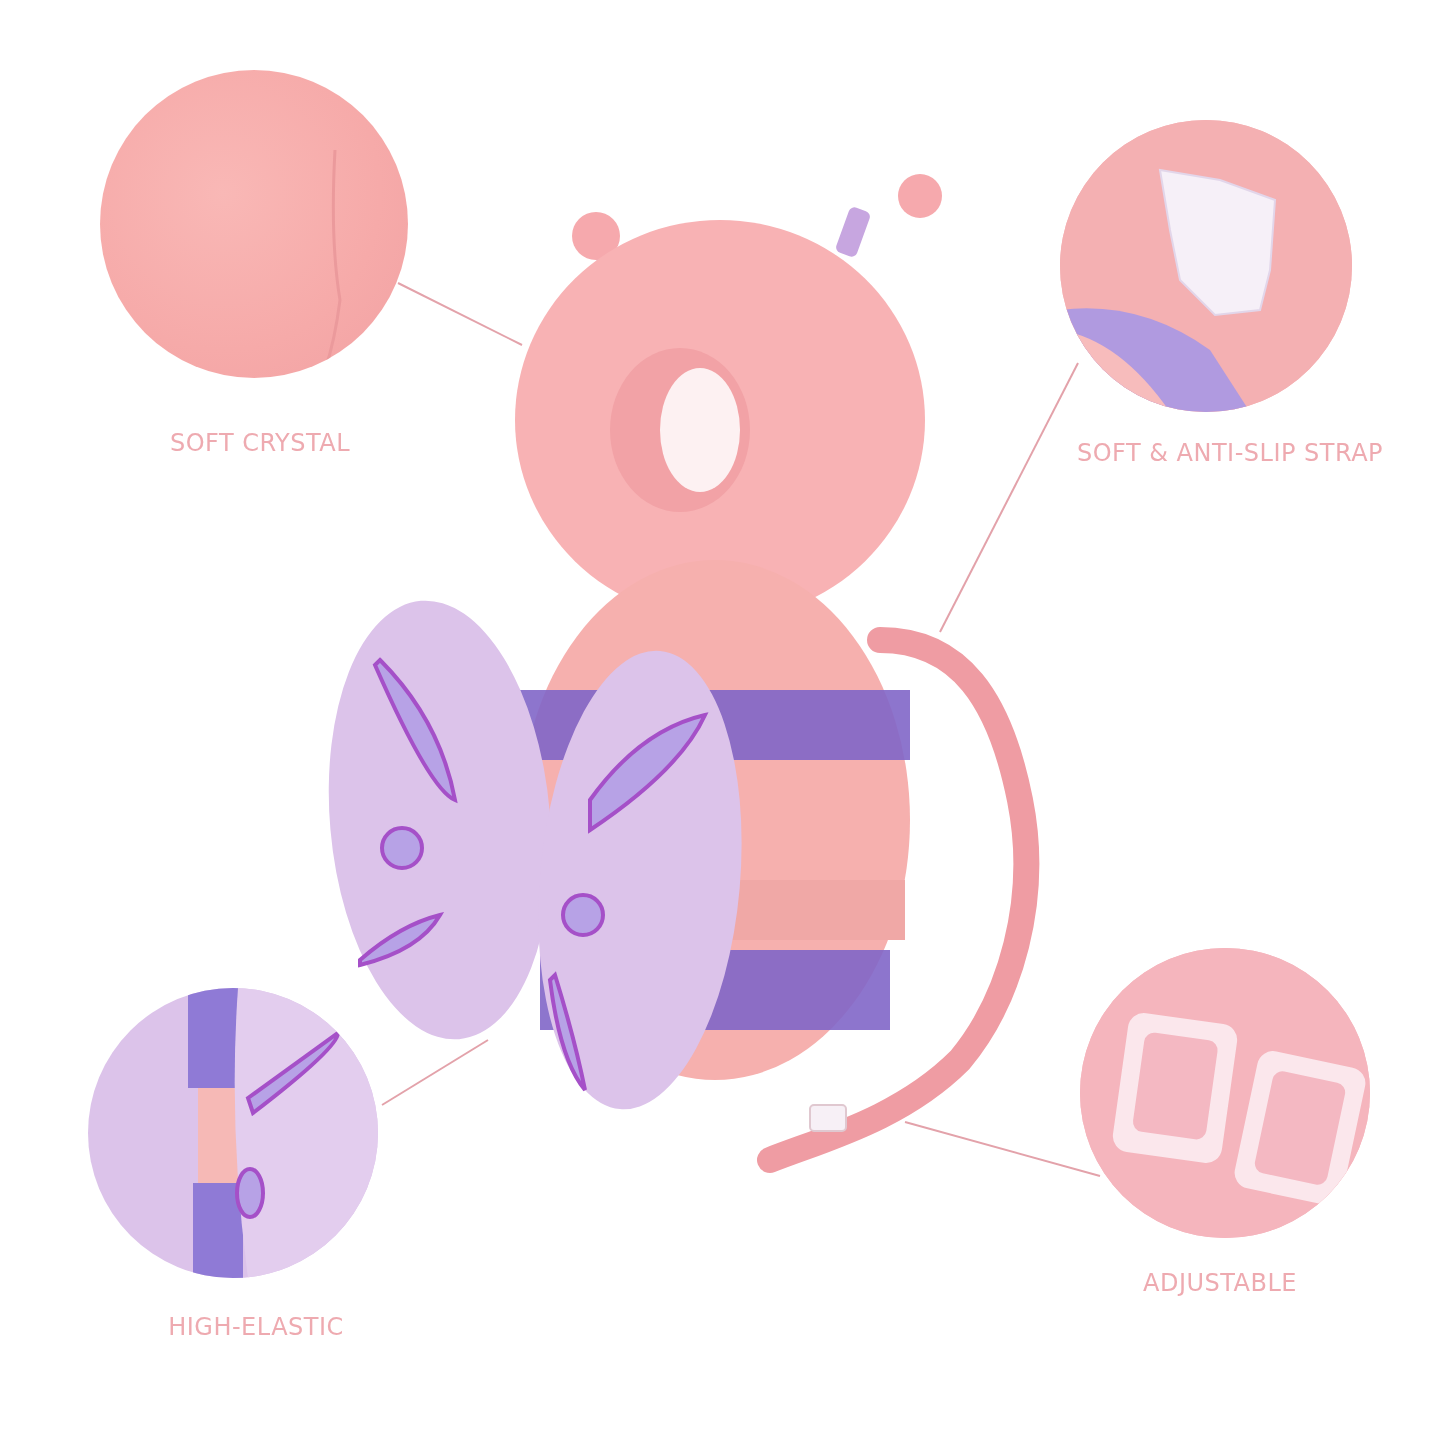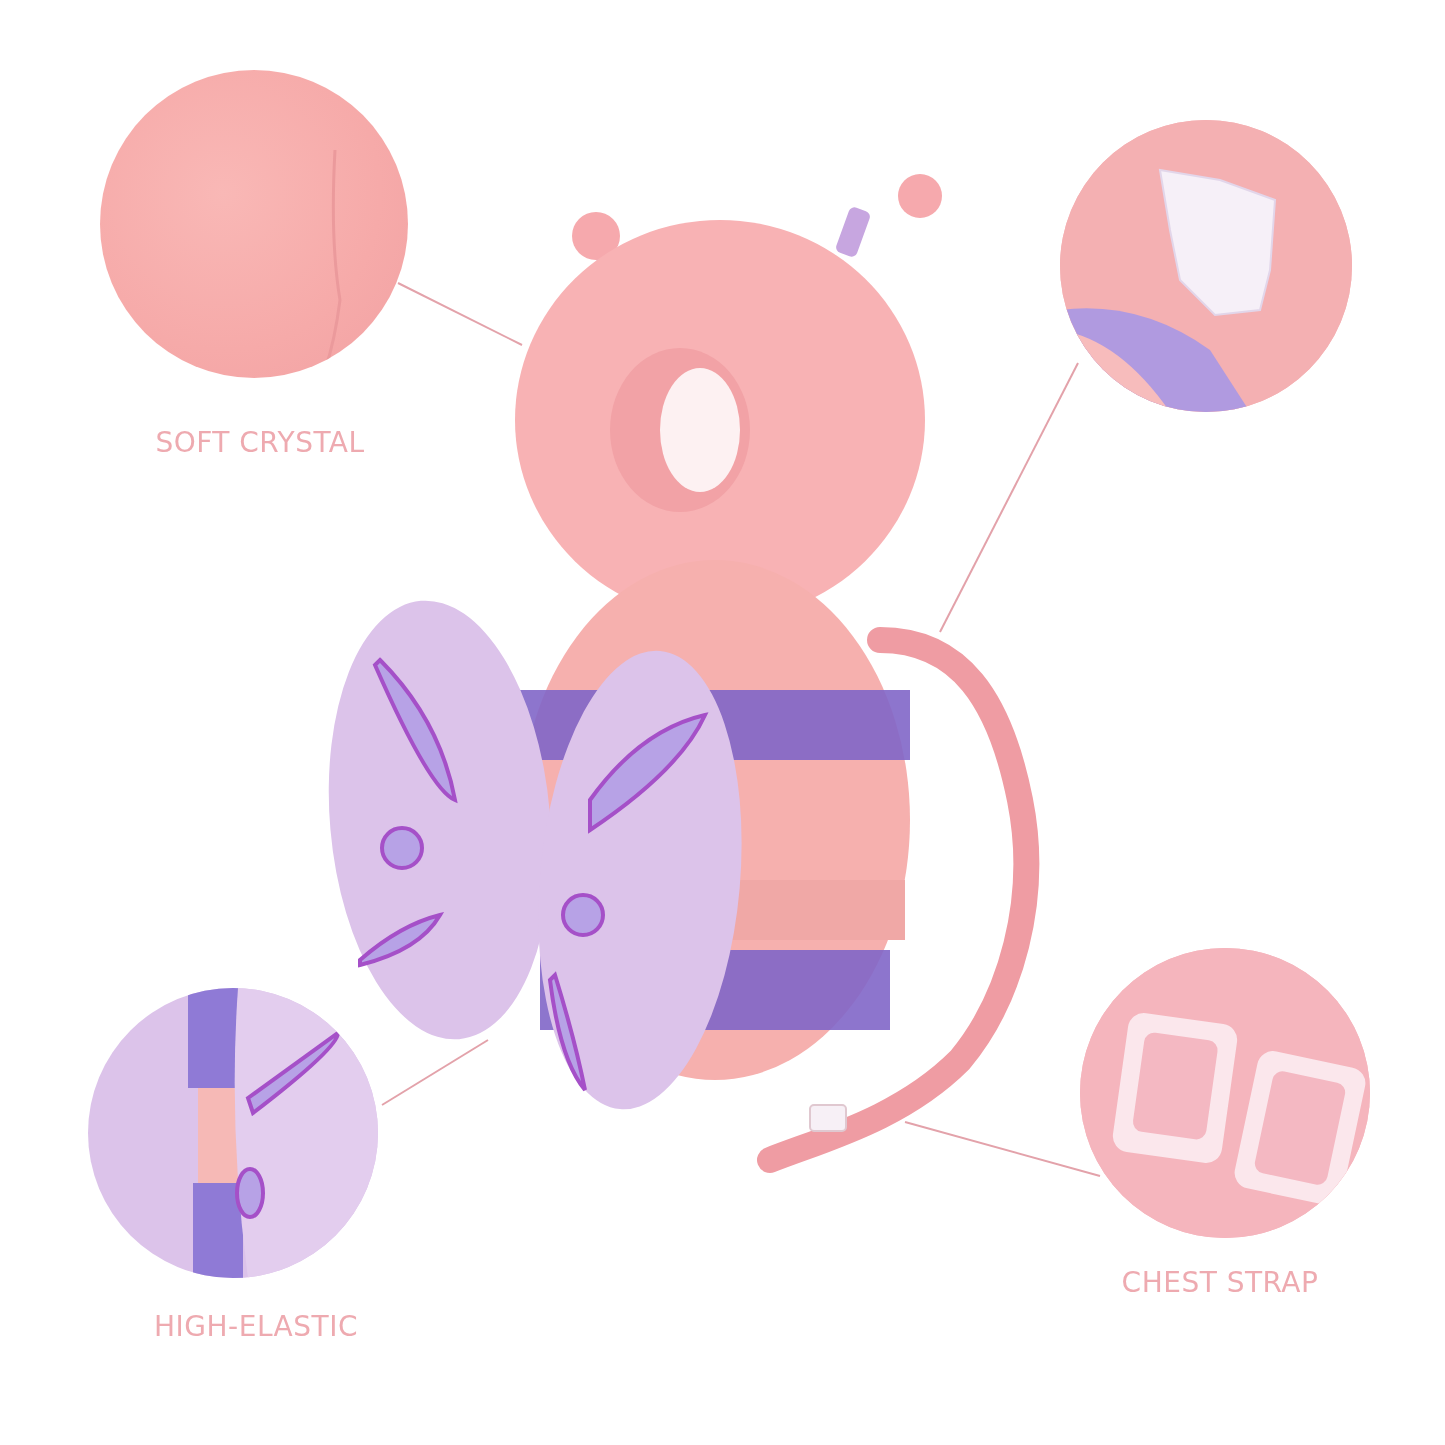--- a/index.html
+++ b/index.html
@@ -1,21 +1,21 @@
 <!DOCTYPE html>
 <html><head>
   <meta charset="utf-8">
   <style>
     html, body { margin: 0; padding: 0; background: #ffffff; }
     body { width: 1445px; height: 1445px; position: relative; overflow: hidden;
            font-family: "DejaVu Sans", "Liberation Sans", sans-serif; }
     .canvas { position: absolute; left: 0; top: 0; width: 1445px; height: 1445px; }
     .callout-circle { position: absolute; border-radius: 50%; overflow: hidden; }
     .label { position: absolute; text-align: center; color: #eeaab0;
-             font-size: 28px; line-height: 42px; letter-spacing: 0.5px; white-space: nowrap; }
+             font-size: 24px; line-height: 42px; letter-spacing: 0.5px; white-space: nowrap; }
     svg { position: absolute; left: 0; top: 0; }
   </style>
 </head>
 <body>
 
 <div class="canvas">
 
   <svg width="1445" height="1445">
     <line x1="398" y1="283" x2="522" y2="345" stroke="#e3a2aa" stroke-width="2"></line>
     <line x1="1078" y1="363" x2="940" y2="632" stroke="#e3a2aa" stroke-width="2"></line>
@@ -88,23 +88,24 @@
       <rect x="165" y="110" width="110" height="140" rx="16" fill="#fbe7ec" transform="rotate(12 220 180)"></rect>
       <rect x="183" y="128" width="74" height="104" rx="10" fill="#f4b8c2" transform="rotate(12 220 180)"></rect>
     </svg>
   </div>
 
   <div class="label" style="left:100px;top:422px;width:320px;">
     <div>SOFT CRYSTAL</div>
   </div>
 
   <div class="label" style="left:1020px;top:432px;width:420px;">
+    <div>SOFT &amp; ANTI-SLIP STRAP</div>
   </div>
 
   <div class="label" style="left:96px;top:1306px;width:320px;">
     <div>HIGH-ELASTIC</div>
   </div>
 
   <div class="label" style="left:1100px;top:1262px;width:240px;">
-    <div>CHEST STRAP</div>
+    <div>ADJUSTABLE</div>
   </div>
 
 </div>
 
 </body></html>

